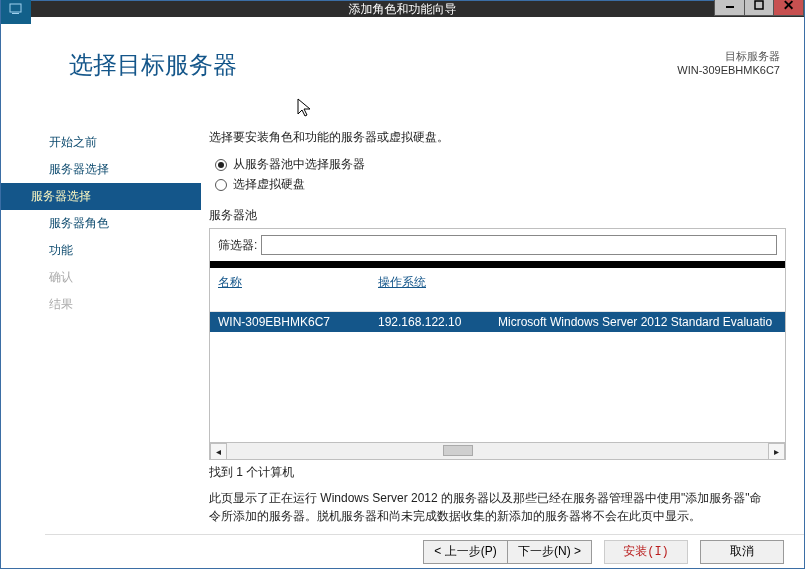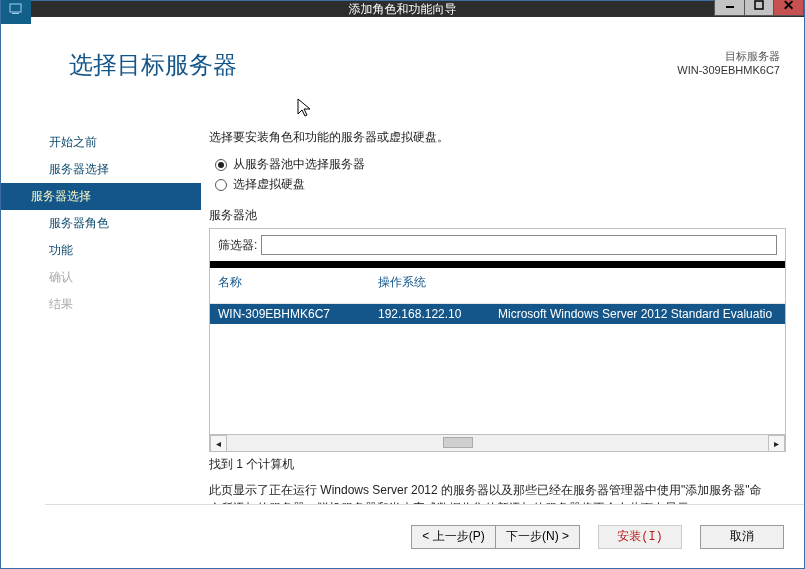--- a/index.html
+++ b/index.html
@@ -27,34 +27,34 @@
   .content { flex:1; padding: 0 18px 0 8px; font-size:12px; color:#222; }
   .instr { margin: 10px 0 10px 0; font-size:12px;}
   .radio-row { display:flex; align-items:center; gap:6px; margin:3px 0 3px 6px; font-size:12px;}
   .radio { width:12px; height:12px; border:1px solid #555; border-radius:50%; display:inline-flex; align-items:center; justify-content:center;}
   .radio .dot{ width:6px;height:6px;background:#222;border-radius:50%;}
   .section-label{ margin-top:14px; margin-bottom:4px; font-size:12px;}
   .pool-box{ border:1px solid #bfbfbf; }
   .filter-row{ display:flex; align-items:center; border-bottom:7px solid #000000; padding:6px 8px; gap:4px;}
   .filter-label{ font-size:12px;}
   .filter-input{ flex:1; height:20px; border:1px solid #888; font-size:12px; padding:0 4px;}
-  .table-head{ display:flex; padding:6px 8px 12px 8px; color:#14568a; font-size:12px; border-bottom:1px solid #e5e5e5;}
+  .table-head{ display:flex; padding:6px 8px 20px 8px; color:#14568a; font-size:12px; border-bottom:1px solid #e5e5e5;text-decoration:underline;}
   .col-name{ width:160px;}
   .col-ip{ width:120px;}
   .col-os{ flex:1;}
   .table-body{ height:130px; overflow:hidden; position:relative;}
   .table-row{ display:flex; padding:3px 8px; font-size:12px; }
   .table-row.selected{ background:#14568a; color:#fff;}
   .hscroll{ height:17px; border-top:1px solid #bfbfbf; background:#f0f0f0; display:flex; align-items:center;}
   .hscroll .arrow{ width:17px; height:17px; border:1px solid #bfbfbf; background:#f5f5f5; display:flex; align-items:center; justify-content:center; font-size:10px;}
   .hscroll .track{ flex:1; height:17px; position:relative;}
   .hscroll .thumb{ position:absolute; left:40%; top:2px; height:11px; width:30px; background:#cfcfcf; border:1px solid #aaa;}
   .found-text{ margin-top:4px; font-size:12px;}
   .desc-text{ margin-top:8px; font-size:12px; line-height:1.5; max-width:560px;}
-  .footer { position:absolute; bottom:0; left:0; right:0; height:64px; border-top:1px solid #ddd; display:flex; align-items:center; justify-content:flex-end; padding:0 20px; gap:18px; background:#fff;margin-left:44px;}
+  .footer { position:absolute; bottom:0; left:0; right:0; height:34px; border-top:1px solid #ddd; display:flex; align-items:center; justify-content:flex-end; padding:0 20px; gap:12px; background:#fff;margin-left:44px;}
   .btn { min-width:84px; height:24px; font-size:12px; border:1px solid #9a9a9a; background:#f0f0f0; display:flex; align-items:center; justify-content:center; padding:0 10px; cursor:default;}
   .btn.disabled{ color:#b91c1c; border-color:#ccc;font-family:Liberation Mono, monospace;}
   .btn.joined-left{ border-right:none;}
   .cursor{ position:absolute; top:66px; left:295px; font-size:18px; color:#000; pointer-events:none;}
 </style>
 </head>
 <body>
 
 <div class="window">
   <div class="titlebar">

